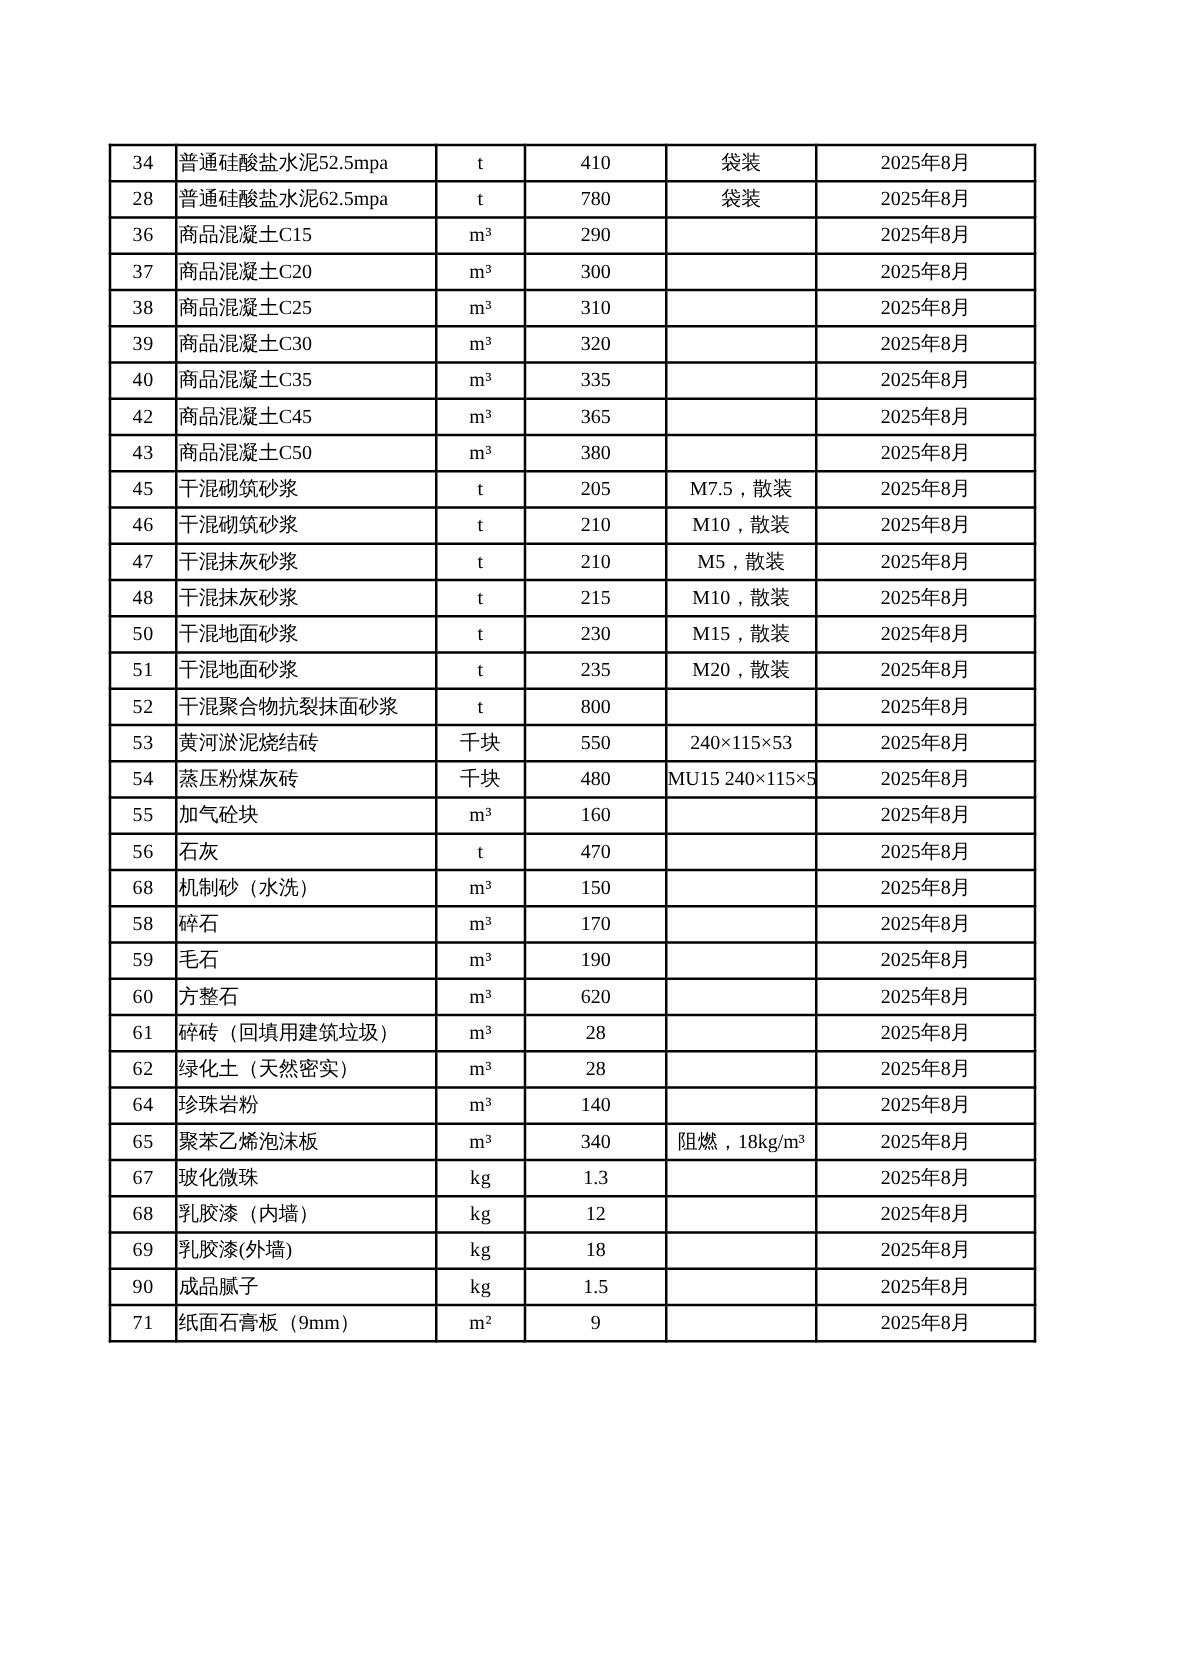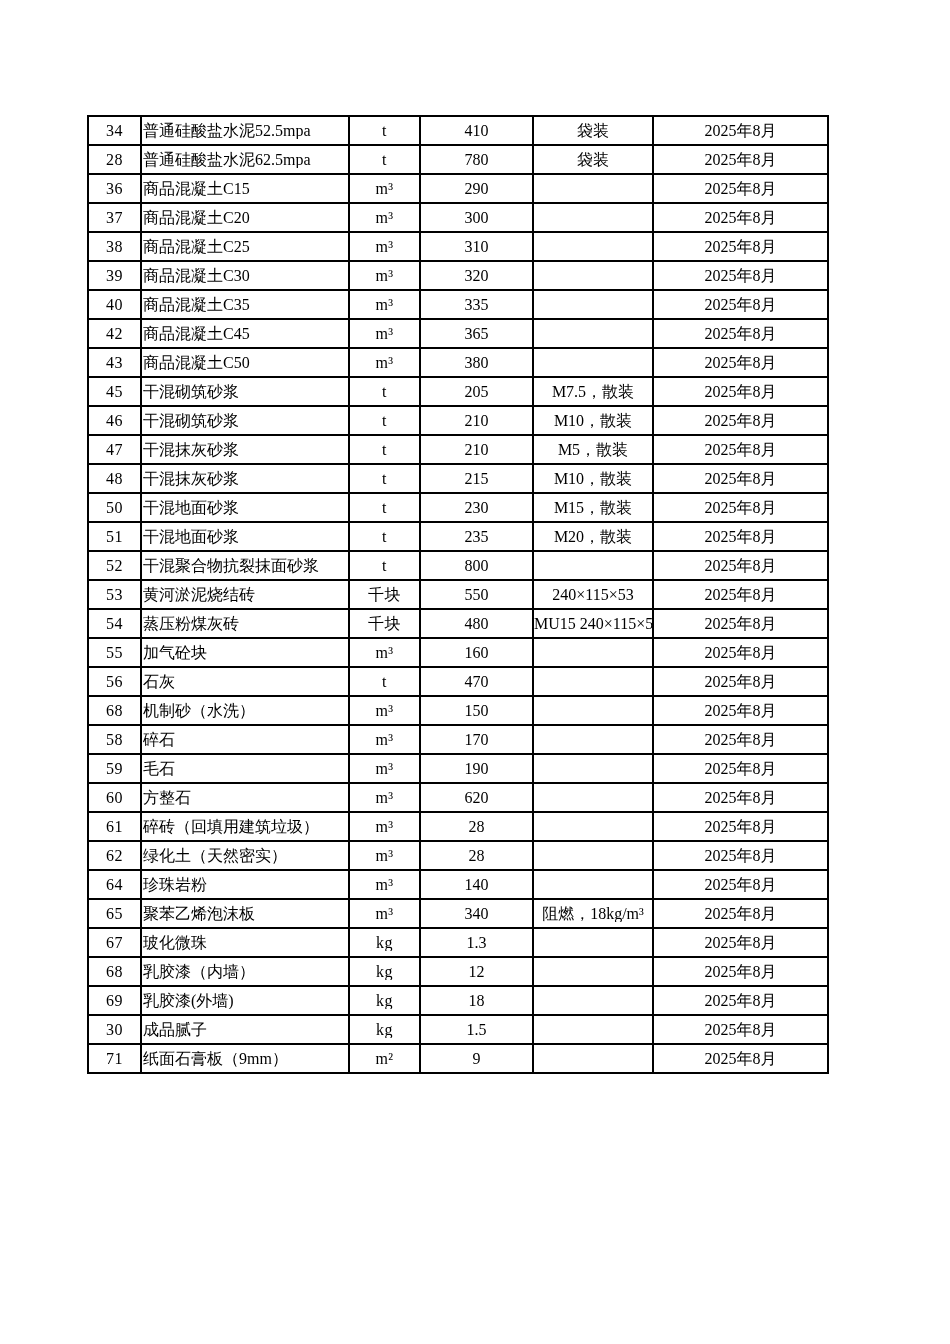--- a/index.html
+++ b/index.html
@@ -680,21 +680,21 @@
           </td>
     <td class="c-spec">
             <div class="wrap"></div>
           </td>
     <td class="c-date">
             <div class="wrap">2025年8月</div>
           </td>
   </tr>
         <tr>
     <td class="c-no">
-            <div class="wrap">30</div>
+            <div class="wrap">90</div>
           </td>
     <td class="c-name">
             <div class="wrap">成品腻子</div>
           </td>
     <td class="c-unit">
             <div class="wrap">kg</div>
           </td>
     <td class="c-price">
             <div class="wrap">1.5</div>
           </td>

